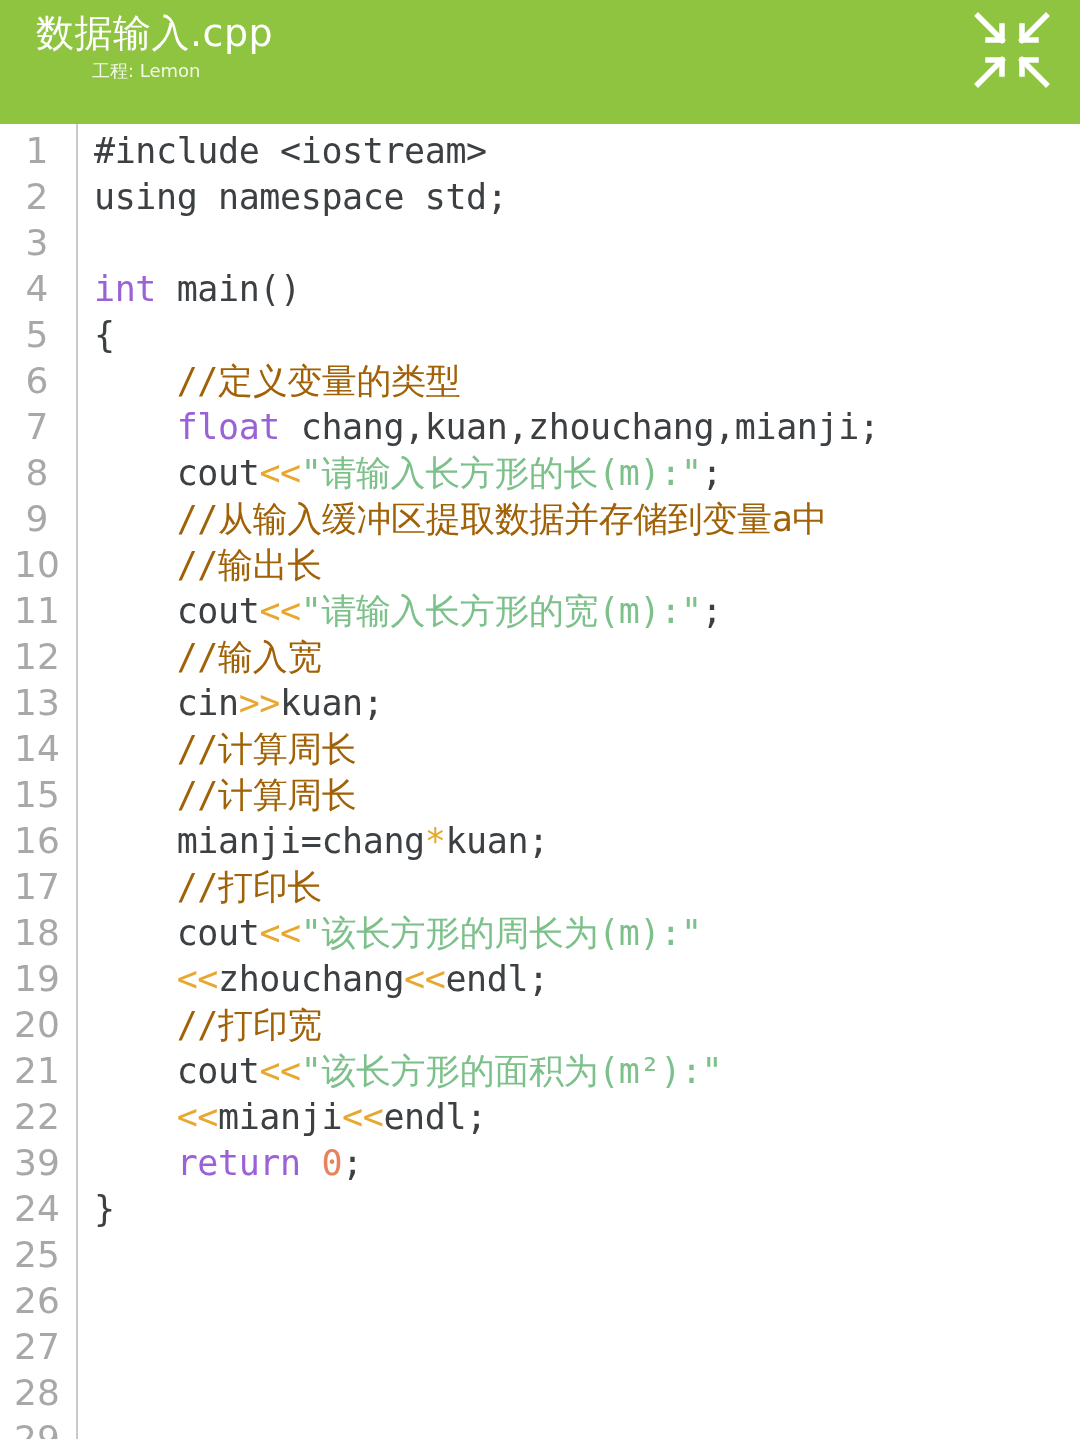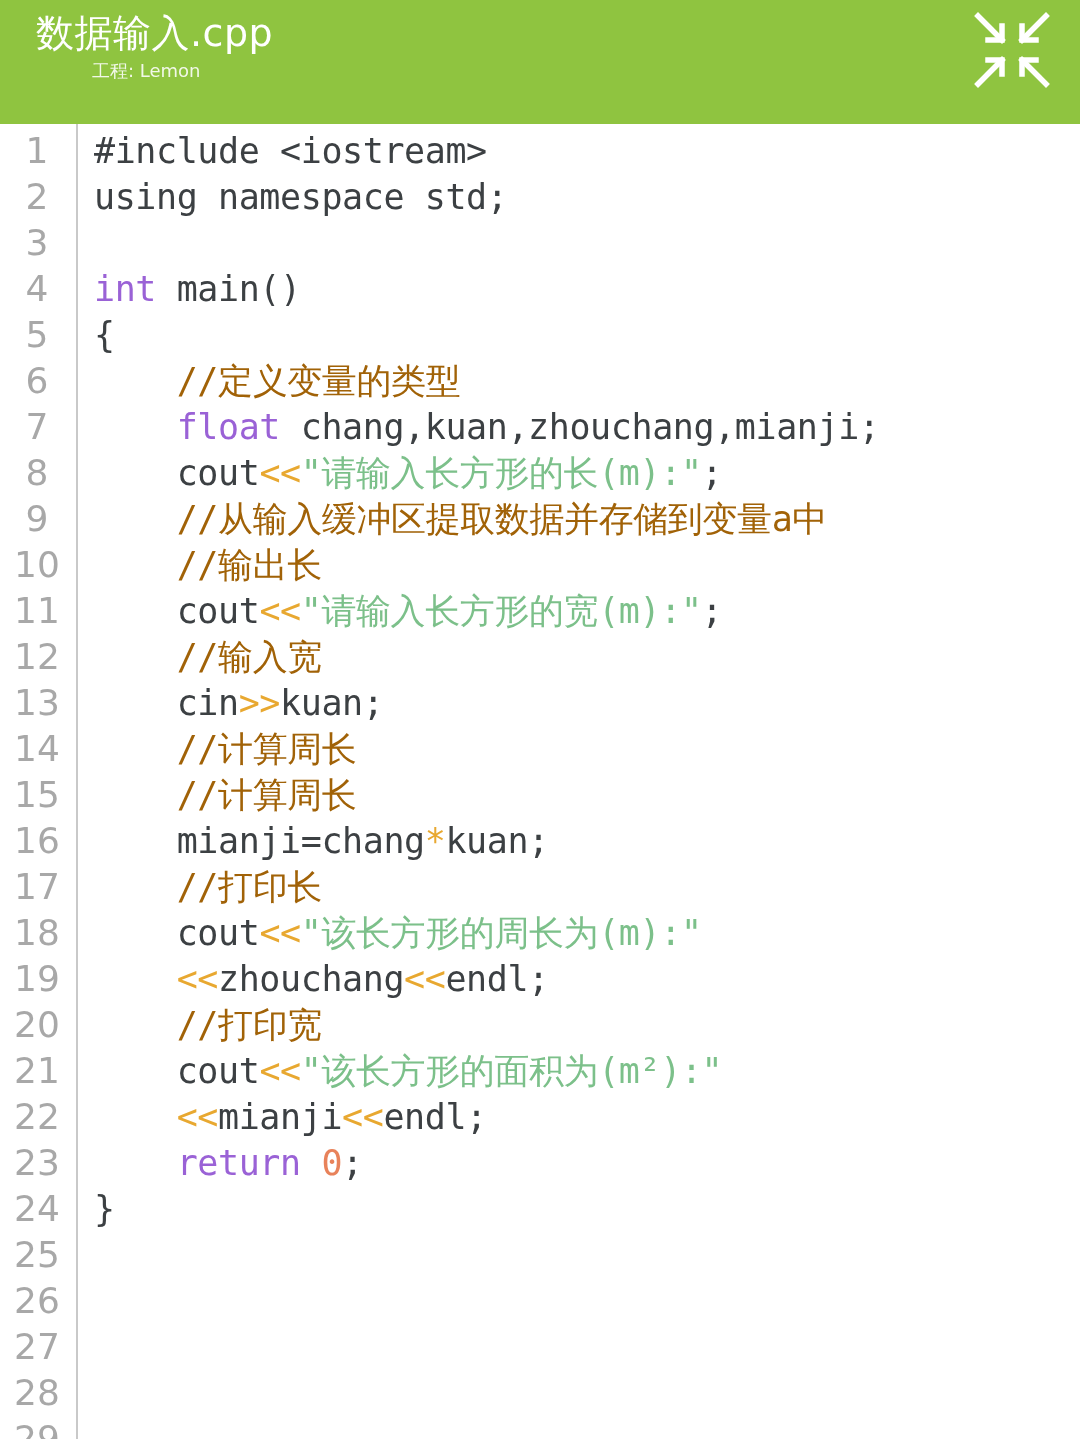--- a/index.html
+++ b/index.html
@@ -150,21 +150,21 @@
       <div class="lineno">13</div>
       <div class="lineno">14</div>
       <div class="lineno">15</div>
       <div class="lineno">16</div>
       <div class="lineno">17</div>
       <div class="lineno">18</div>
       <div class="lineno">19</div>
       <div class="lineno">20</div>
       <div class="lineno">21</div>
       <div class="lineno">22</div>
-      <div class="lineno">23</div>
+      <div class="lineno">39</div>
       <div class="lineno">24</div>
       <div class="lineno">25</div>
       <div class="lineno">26</div>
       <div class="lineno">27</div>
       <div class="lineno">28</div>
       <div class="lineno">29</div>
     </div>
   <div class="code" id="code">
       <div class="codeline"><span class="t-pln">#include &lt;iostream&gt;</span></div>
       <div class="codeline"><span class="t-pln">using namespace std;</span></div>

